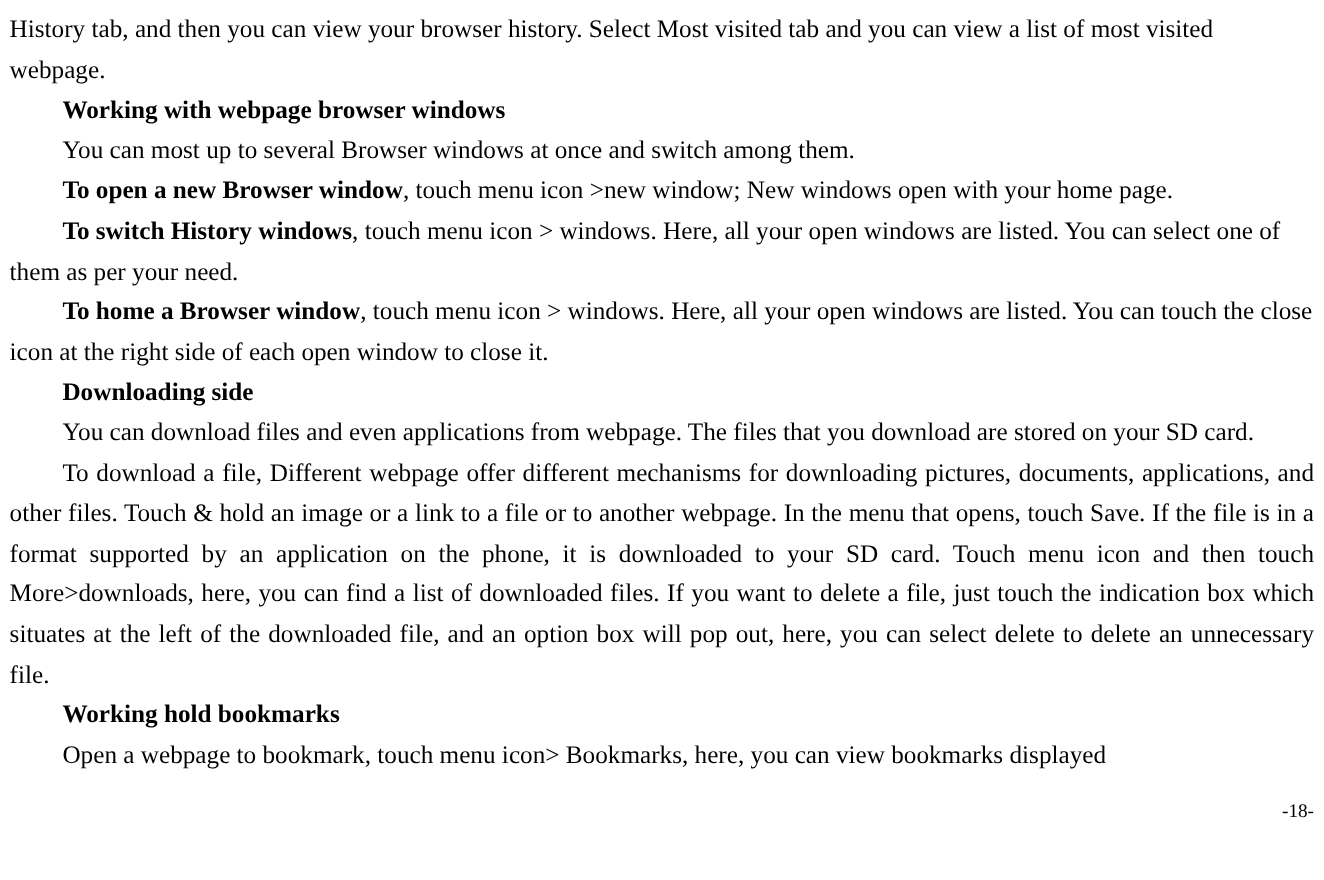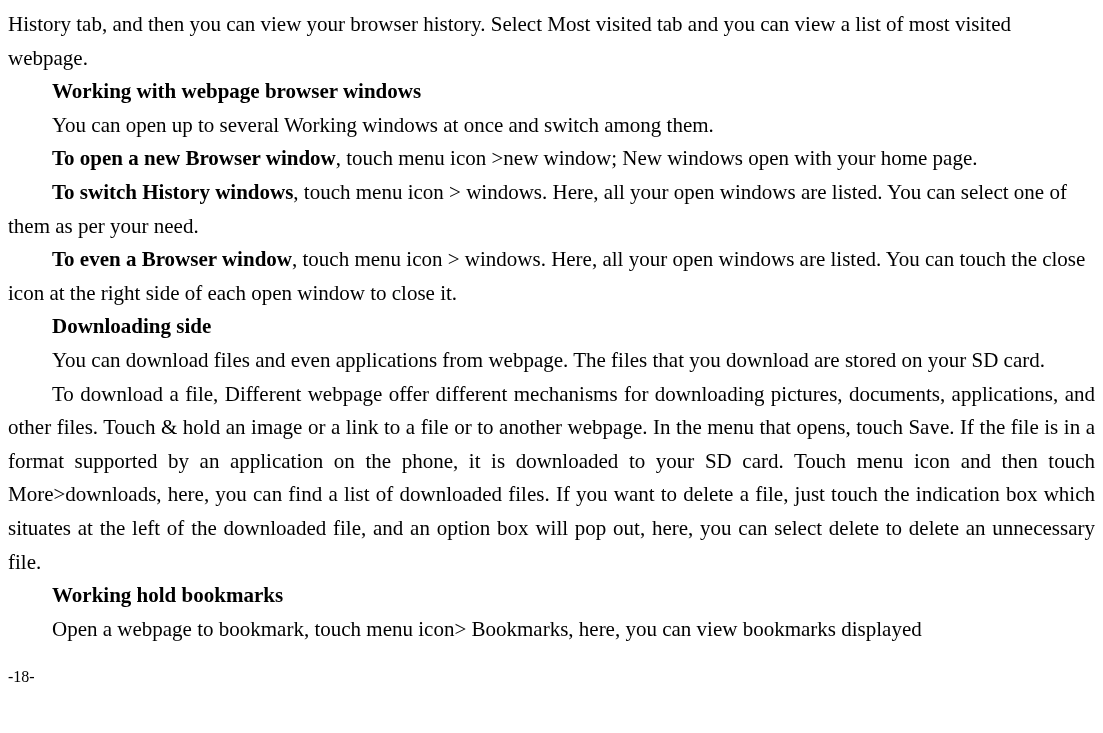--- a/index.html
+++ b/index.html
@@ -20,44 +20,44 @@
     .indent {
       text-indent: 44px;
     }
     .bold {
       font-weight: bold;
     }
     .justify {
       text-align: justify;
     }
     .page-number {
-      text-align: left;
+      text-align: right;
       font-size: 16px;
       margin-top: 18px;
     }
   </style>
 </head>
 <body>
 
 <p class="para">History tab, and then you can view your browser history. Select Most visited tab and you can view a list of most visited webpage.</p>
 
 <p class="para indent bold">Working with webpage browser windows</p>
 
-<p class="para indent">You can open up to several Working windows at once and switch among them.</p>
+<p class="para indent">You can most up to several Browser windows at once and switch among them.</p>
 
 <p class="para indent">
   <span class="bold">To open a new Browser window</span><span>, touch menu icon &gt;new window; New windows open with your home page.</span>
 </p>
 
 <p class="para">
   <span style="display:inline-block;width:44px"></span><span class="bold">To switch History windows</span><span>, touch menu icon &gt; windows. Here, all your open windows are listed. </span><span>You can select one of them as per your need.</span>
 </p>
 
 <p class="para">
-  <span style="display:inline-block;width:44px"></span><span class="bold">To even a Browser window</span><span>, touch menu icon &gt; windows. Here, all your open windows are listed. </span><span>You can touch the close icon at the right side of each open window to close it.</span>
+  <span style="display:inline-block;width:44px"></span><span class="bold">To home a Browser window</span><span>, touch menu icon &gt; windows. Here, all your open windows are listed. </span><span>You can touch the close icon at the right side of each open window to close it.</span>
 </p>
 
 <p class="para indent bold">Downloading side</p>
 
 <p class="para indent">You can download files and even applications from webpage. The files that you download are stored on your SD card.</p>
 
 <p class="para indent justify">To download a file, Different webpage offer different mechanisms for downloading pictures, documents, applications, and other files. Touch &amp; hold an image or a link to a file or to another webpage. In the menu that opens, touch Save. If the file is in a format supported by an application on the phone, it is downloaded to your SD card. Touch menu icon and then touch More&gt;downloads, here, you can find a list of downloaded files. If you want to delete a file, just touch the indication box which situates at the left of the downloaded file, and an option box will pop out, here, you can select delete to delete an unnecessary file.</p>
 
 <p class="para indent bold">Working hold bookmarks</p>
 

